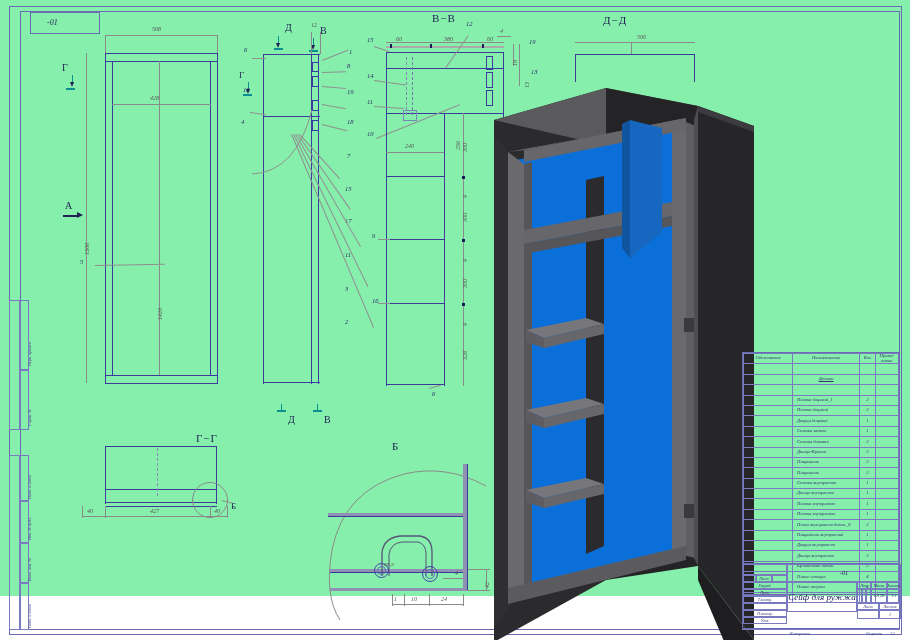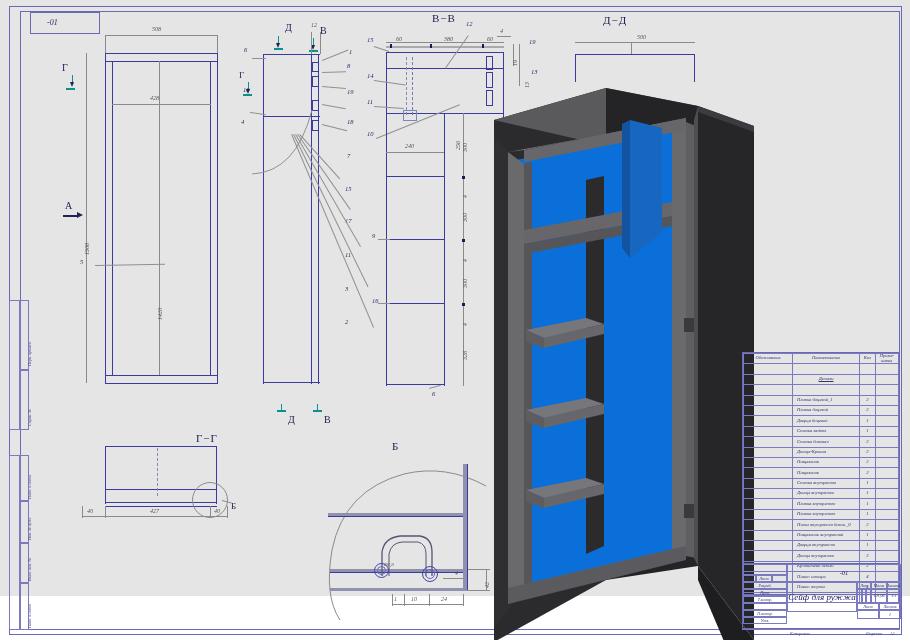--- a/index.html
+++ b/index.html
@@ -1,18 +1,18 @@
 <!DOCTYPE html>
 <html><head>
 <meta charset="utf-8">
 <style>
   html,body{margin:0;padding:0;background:#ffffff;}
   body{width:910px;height:643px;overflow:hidden;
        font-family:"Liberation Serif",serif;color:#1a1a3a;}
-  #root{position:relative;width:910px;height:596px;background:#e5e5e5;}
+  #root{position:relative;width:910px;height:596px;background:#86efac;}
 
   
   .frame-outer{position:absolute;left:9px;top:6px;width:893px;height:629px;
                border:1px solid #6a6ab4;box-sizing:border-box;}
   .frame-inner{position:absolute;left:20px;top:11px;width:880px;height:619px;
                border:1px solid #6a6ab4;box-sizing:border-box;}
 
   .thin{position:absolute;background:#7a7ac0;}
   .hline{height:1px;}
 

